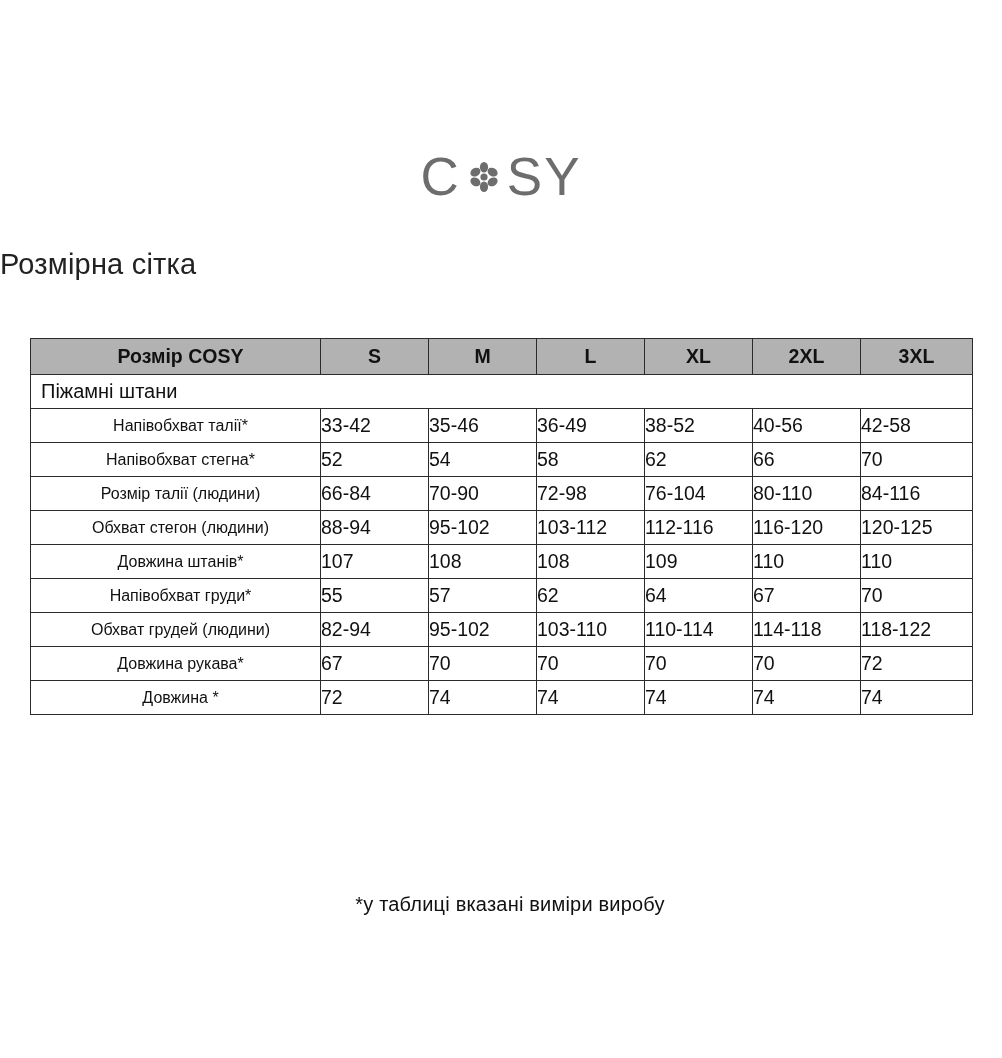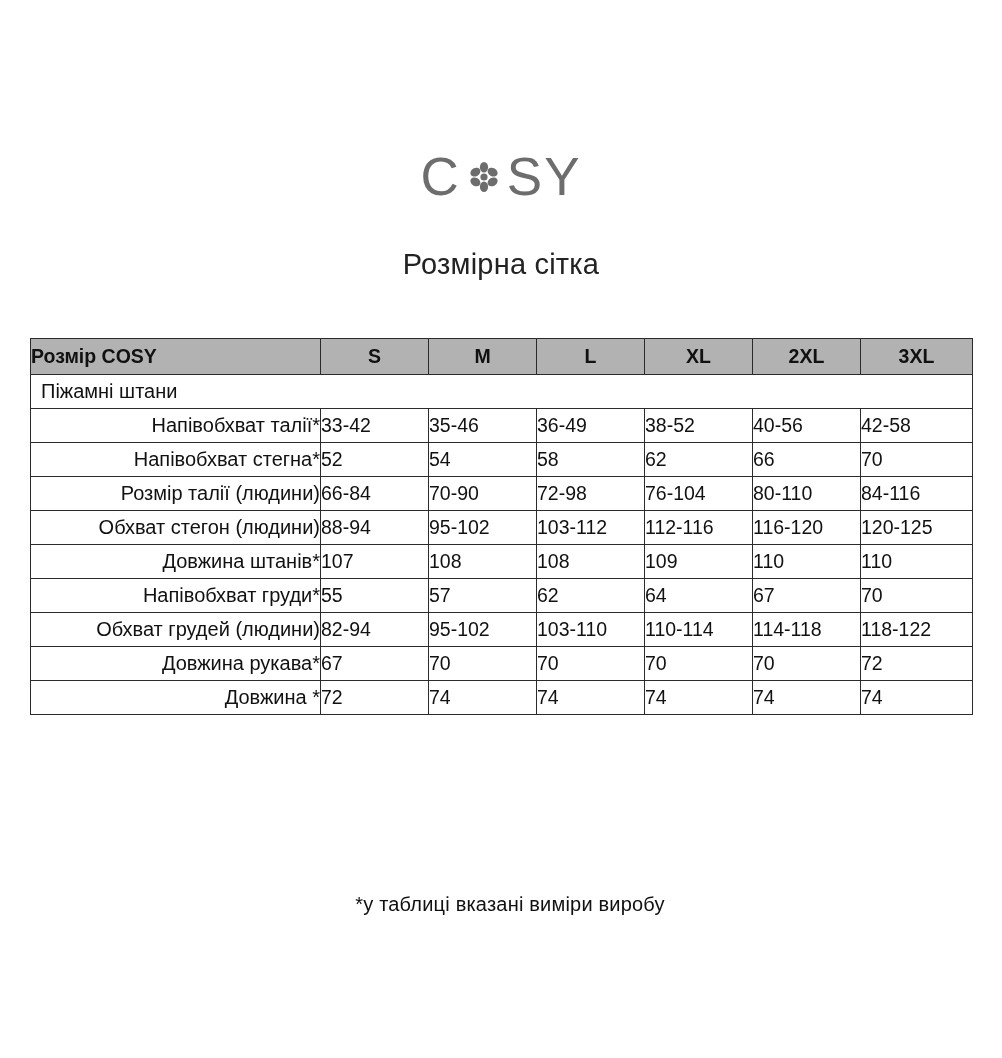--- a/index.html
+++ b/index.html
@@ -50,21 +50,21 @@
     margin: 0 1px 0 1px;
   }
   .logo-mark svg { display: block; }
 
   
   .title {
     position: absolute;
     top: 248px;
     left: 0;
     width: 1002px;
-    text-align: center;
+    text-align: left;
     font-size: 29px;
     font-weight: 400;
     color: #222222;
     letter-spacing: 0.2px;
   }
 
   
   .table-wrap {
     position: absolute;
     top: 338px;
@@ -83,40 +83,41 @@
 
   table.size-table td, table.size-table th {
     border: 1px solid #2b2b2b;
     padding: 0;
     height: 33px;
     vertical-align: middle;
     font-weight: 400;
     color: #111111;
   }
   .label-cell {
-    text-align: right;
+    text-align: center;
     padding-left: 10px !important;
-    font-size: 20px;
+    font-size: 16px;
     white-space: nowrap;
   }
   .val-cell {
     text-align: left;
     font-size: 19.5px;
   }
 
   
   tr.head-row th {
     background: #b2b2b2;
     height: 35px;
     font-weight: bold;
     font-size: 19.5px;
     color: #111111;
   }
   tr.head-row th.head-label {
-    text-align: left;
+    text-align: center;
+    padding-left: 10px;
   }
   tr.head-row th.head-size {
     text-align: center;
   }
 
   
   tr.section-row td {
     background: #ffffff;
     font-weight: normal;
     text-align: left;

